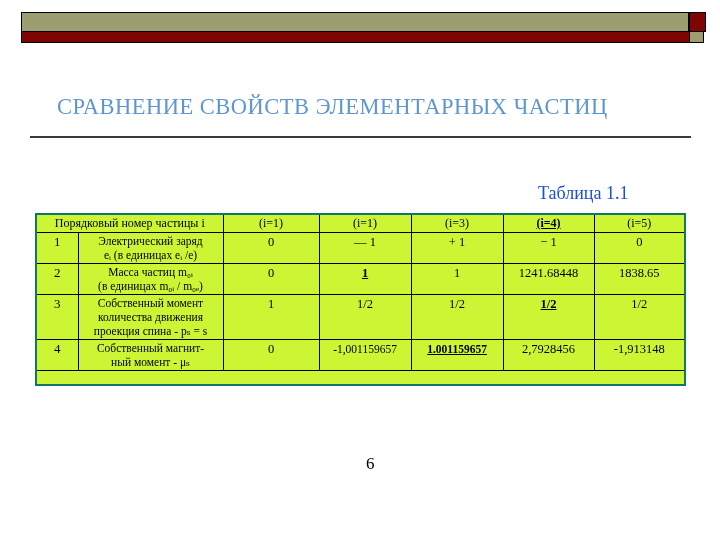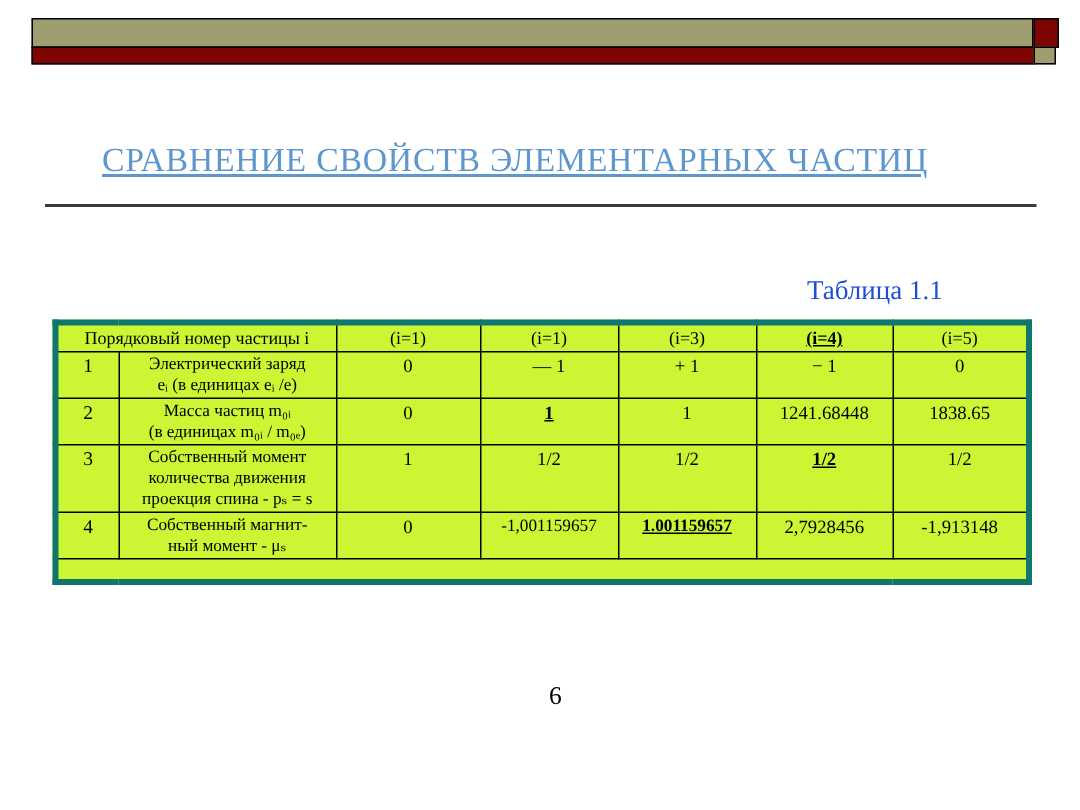--- a/index.html
+++ b/index.html
@@ -24,40 +24,39 @@
   .sq-maroon {
     position: absolute; left: 689px; top: 12px; width: 15px; height: 18px;
     background: var(--maroon); border: 1px solid #000;
   }
   .sq-olive {
     position: absolute; left: 689px; top: 31px; width: 13px; height: 10px;
     background: var(--olive); border: 1px solid #000;
   }
 
   .title {
-    position: absolute; left: 68px; top: 94px; margin: 0;
+    position: absolute; left: 57px; top: 94px; margin: 0;
     font-size: 22.5px; font-weight: normal; letter-spacing: 0.5px;
     color: var(--title_blue);
     white-space: nowrap;
-    text-decoration: underline;
   }
   .rule {
     position: absolute; left: 30px; top: 136px; width: 661px; height: 0;
     border-top: 2px solid #3a3a3a;
   }
   .caption {
     position: absolute; left: 538px; top: 183px;
     font-size: 18px; color: #1d4ed8;
   }
 
   .ptable {
     position: absolute; left: 35px; top: 213px; width: 649px;
     border-collapse: collapse; table-layout: fixed;
     background: var(--table_bg);
-    border: 4px solid #0f766e;
+    border: 2px solid #0f766e;
   }
   .ptable td {
     border: 1px solid #000;
     text-align: center; vertical-align: top;
     padding: 1px 2px;
     font-size: 12px; line-height: 1.22;
     color: #000;
     overflow: hidden;
   }
   .ptable td.prop { white-space: pre-line; font-size: 11.5px; }

